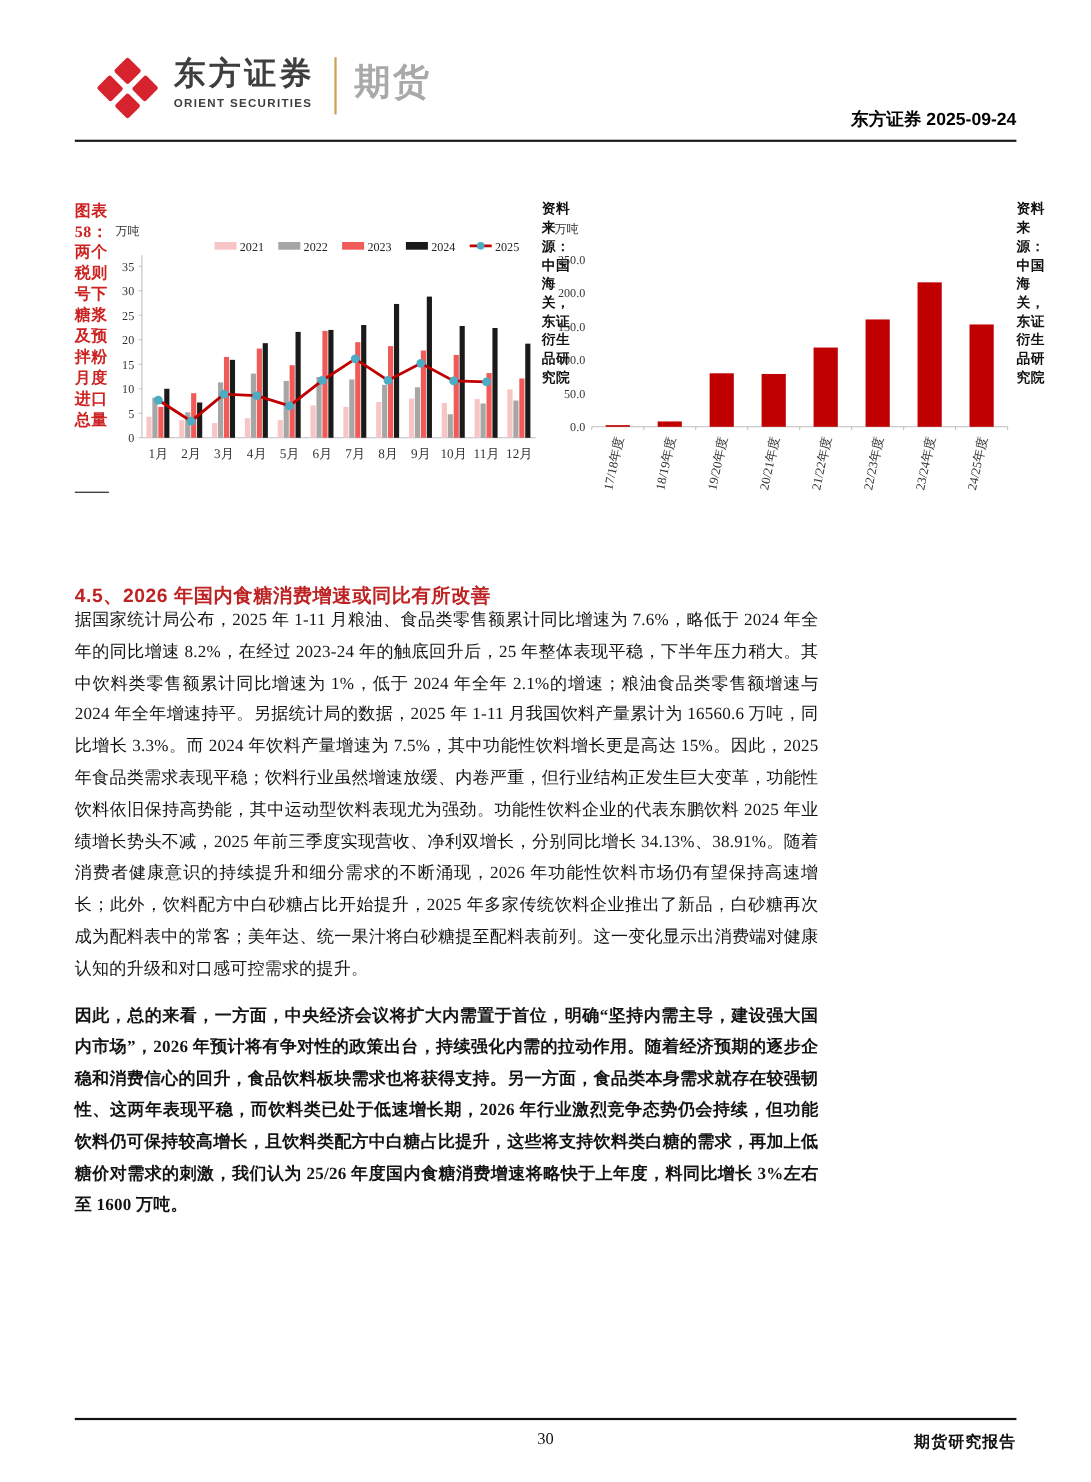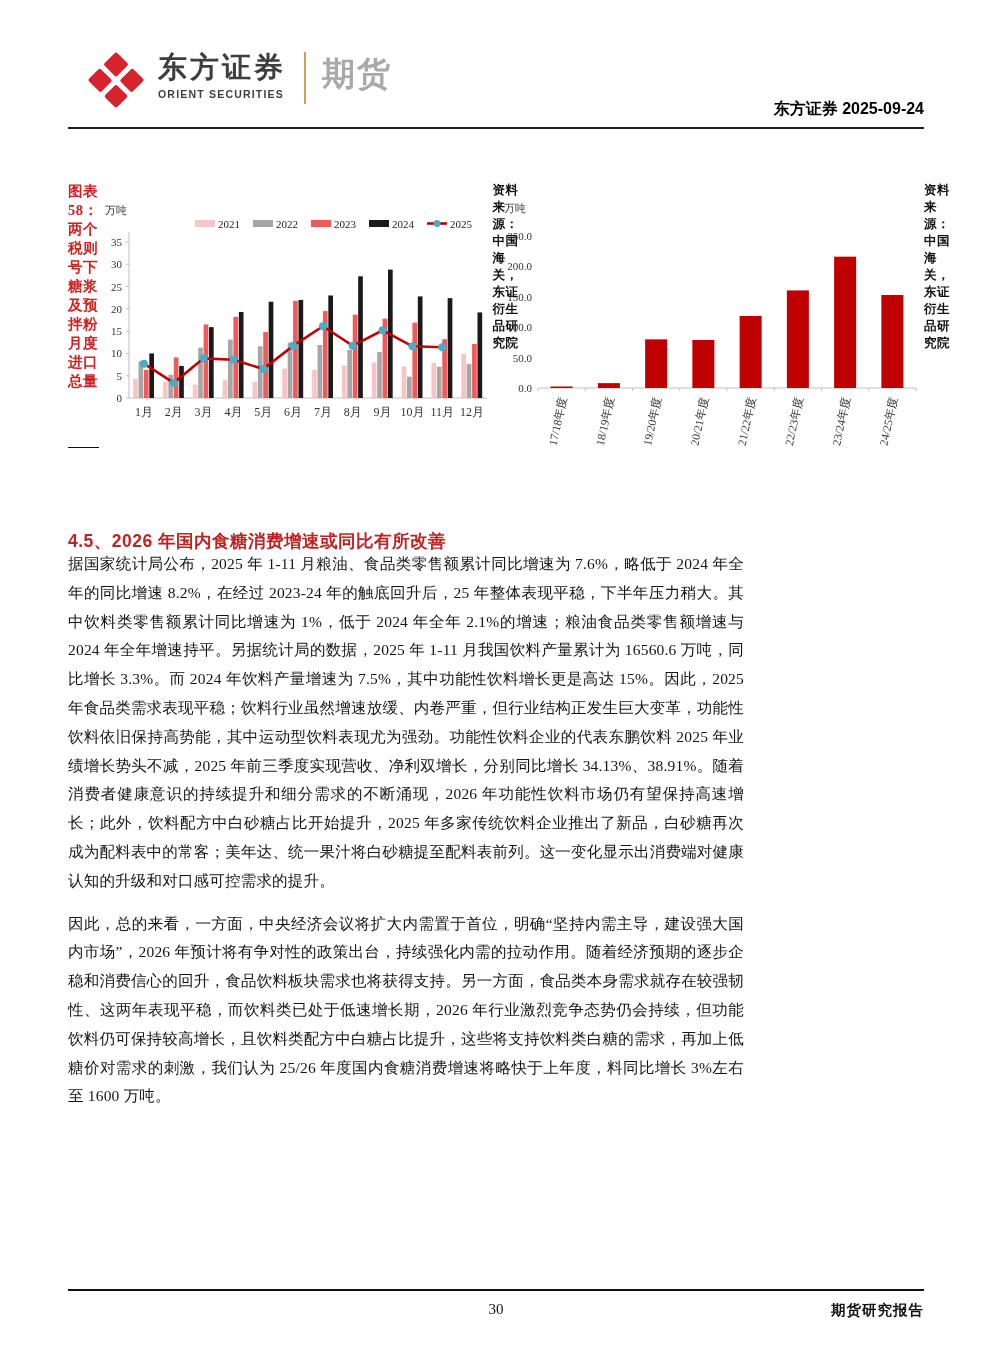--- a/index.html
+++ b/index.html
@@ -43,21 +43,21 @@
 
   svg text { font-family:"Liberation Serif","DejaVu Serif",serif; }
 
   
   .section-heading { position:absolute; top:529px; left:68px; margin:0;
     font-family:"Liberation Sans","DejaVu Sans",sans-serif;
     font-size:17.5px; font-weight:bold; color:#BE2323; letter-spacing:0.5px; }
   .body-text { position:absolute; top:550px; left:68px; width:676px; }
   .body-text p { margin:0; font-size:15.5px; line-height:28.8px;
     text-align:justify; color:#141414; letter-spacing:0.2px; }
-  .body-text p + p { margin-top:14px; }
+  .body-text p + p { margin-top:14px;font-weight:bold; }
 
   
   .footer-rule { position:absolute; top:1289px; left:68px; right:68px;
     border-top:2.5px solid #111; }
   .page-num { position:absolute; top:1301px; left:0; width:100%;
     text-align:center; font-size:15px; color:#111; }
   .footer-label { position:absolute; top:1301px; right:68px;
     font-size:14.5px; font-weight:bold; color:#111; letter-spacing:1px;margin-left:45px; }
 </style>
 </head>

